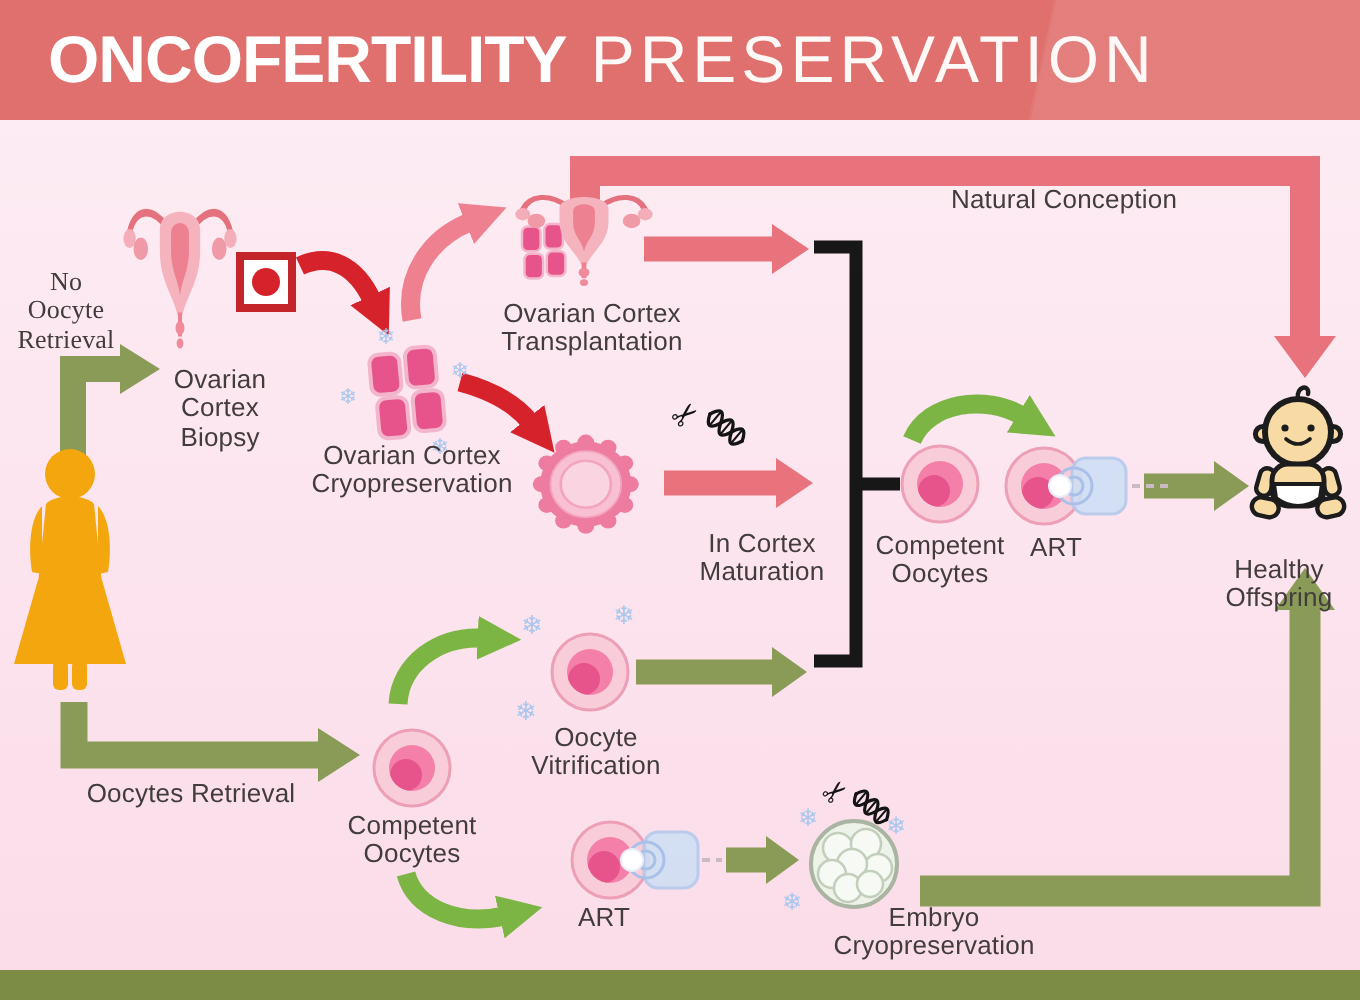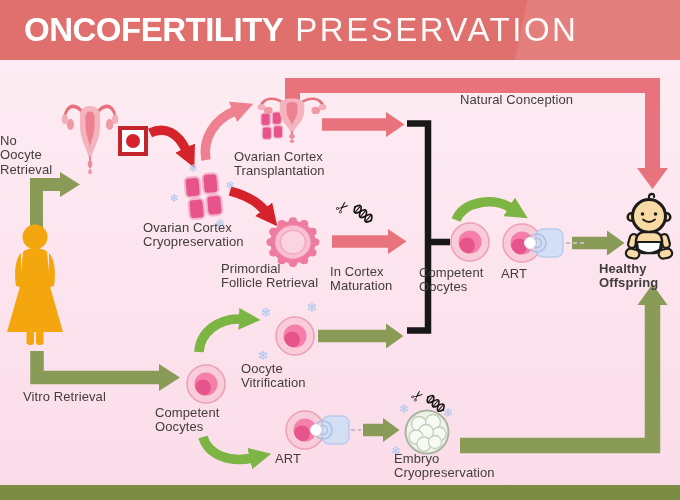--- a/index.html
+++ b/index.html
@@ -21,21 +21,21 @@
   .title-bold{
     color:#ffffff;font-size:33px;font-weight:800;letter-spacing:-0.5px;white-space:pre;
   }
   .title-light{
     color:rgba(255,255,255,0.95);font-size:33px;font-weight:400;letter-spacing:2.5px;margin-left:12px;white-space:pre;
   }
   
   .footer{position:absolute;left:0;bottom:0;width:680px;height:15px;background:#7d8c45;}
   
   .lbl{
-    position:absolute;white-space:pre-line;
+    position:absolute;text-align:center;white-space:pre-line;
     font-size:13px;line-height:1.1;color:#423c3c;letter-spacing:0.1px;
   }
   svg.layer{position:absolute;left:0;top:0;}
 </style>
 </head>
 <body>
 
 <div id="stage">
 
   <div class="header">
@@ -270,38 +270,39 @@
       <text x="396" y="455">❄</text>
     </g>
     <g>
       <g transform="translate(416,404) rotate(-40)">
         <text font-size="15" fill="#141414">✂</text>
       </g>
       <use href="#helix" transform="translate(428,397) rotate(40) scale(0.95)"></use>
     </g>
   </svg>
 
-  <div class="lbl" style="left:0px;top:134px;width:66px;">No
+  <div class="lbl" style="left:0px;top:134px;width:66px;font-family:Liberation Serif, serif;">No
 Oocyte
 Retrieval</div>
+  <div class="lbl" style="left:68px;top:183px;width:84px;">Ovarian
+Cortex
+Biopsy</div>
   <div class="lbl" style="left:143px;top:221px;width:126px;">Ovarian Cortex
 Cryopreservation</div>
   <div class="lbl" style="left:234px;top:150px;width:124px;">Ovarian Cortex
 Transplantation</div>
   <div class="lbl" style="left:460px;top:93px;width:144px;">Natural Conception</div>
-  <div class="lbl" style="left:221px;top:262px;width:134px;">Primordial
-Follicle Retrieval</div>
   <div class="lbl" style="left:330px;top:265px;width:102px;">In Cortex
 Maturation</div>
   <div class="lbl" style="left:419px;top:266px;width:102px;">Competent
 Oocytes</div>
   <div class="lbl" style="left:501px;top:267px;width:54px;">ART</div>
-  <div class="lbl" style="left:599px;top:262px;width:81px;font-weight:bold;">Healthy
+  <div class="lbl" style="left:599px;top:278px;width:81px;">Healthy
 Offspring</div>
-  <div class="lbl" style="left:23px;top:390px;width:145px;">Vitro Retrieval</div>
+  <div class="lbl" style="left:23px;top:390px;width:145px;">Oocytes Retrieval</div>
   <div class="lbl" style="left:155px;top:406px;width:102px;">Competent
 Oocytes</div>
   <div class="lbl" style="left:241px;top:362px;width:114px;">Oocyte
 Vitrification</div>
   <div class="lbl" style="left:275px;top:452px;width:54px;">ART</div>
   <div class="lbl" style="left:394px;top:452px;width:146px;">Embryo
 Cryopreservation</div>
 
   <div class="footer"></div>
 </div>

